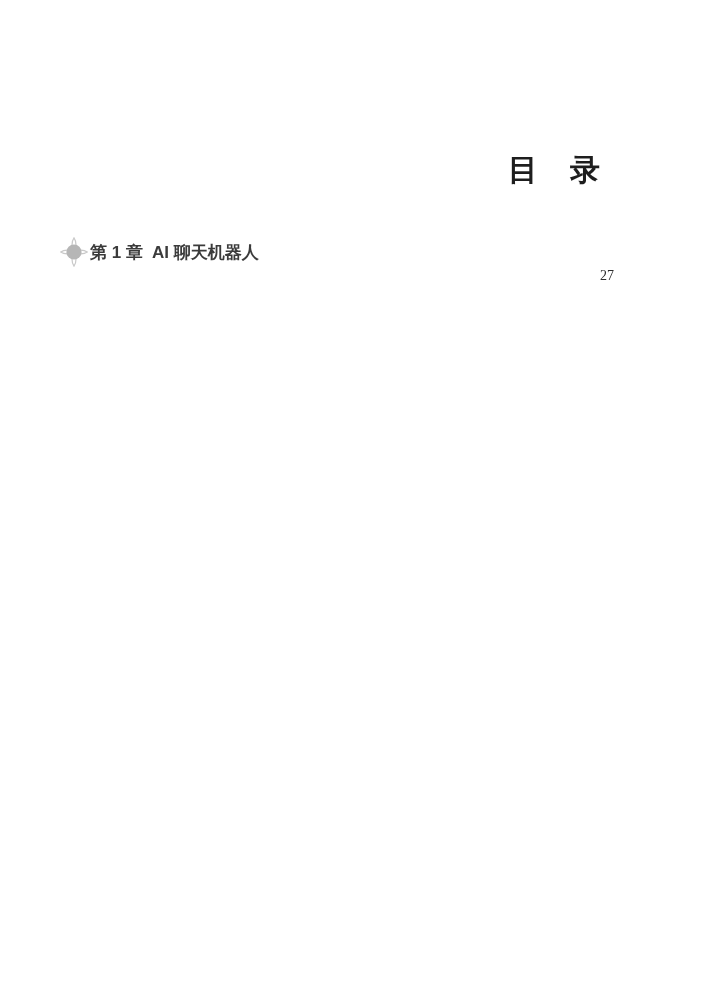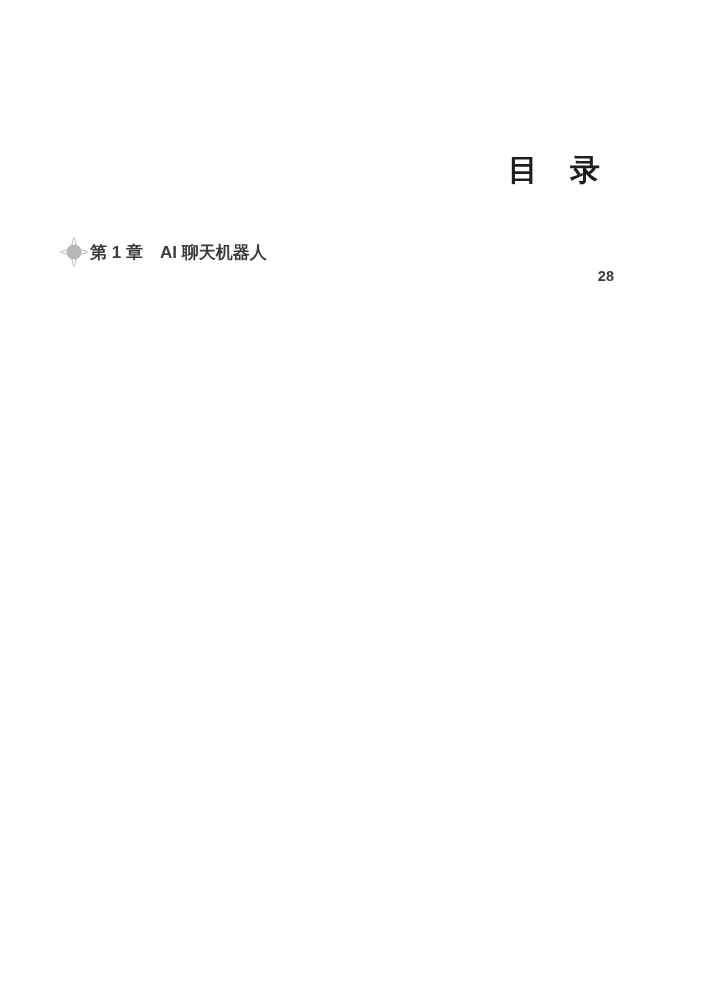--- a/index.html
+++ b/index.html
@@ -31,21 +31,21 @@
   }
   .chapter-icon { width: 28px; height: 30px; margin-right: 2px; flex: 0 0 auto; }
   .chapter-icon .petal { fill: #ffffff; stroke: var(--icon-stroke, #c9c9c9); stroke-width: 1.2; }
   .chapter-icon .core  { fill: var(--icon-gray, #b6b6b6); }
   .chapter-number, .chapter-title {
     font-family: "Liberation Sans", sans-serif;
     font-size: 17px; font-weight: bold;
     color: var(--heading-text, #3b3b3b);
     white-space: pre;
   }
-  .chapter-number { margin-right: 17px; }
+  .chapter-number { margin-right: 9px; }
 
   
   .toc-list {
     position: absolute;
     left: 92px; top: 268px; width: 522px;
   }
   .row { display: flex; align-items: center; height: 20.73px; }
   .row .num   { flex: 0 0 auto; white-space: pre; }
   .row .label { flex: 0 0 auto; white-space: pre; }
   .row .leader {
@@ -265,21 +265,15 @@
       <span class="label">懂模型</span>
       <span class="leader"></span>
       <span class="page">25</span>
     </div>
       <div class="row l2">
       <span class="num">1.6.4</span>
       <span class="label">懂业务</span>
       <span class="leader"></span>
       <span class="page">27</span>
     </div>
-      <div class="row l0">
-
-      <span class="label">习题</span>
-      <span class="leader"></span>
-      <span class="page">28</span>
-    </div>
     </div>
 
 </div>
 
 </body></html>

